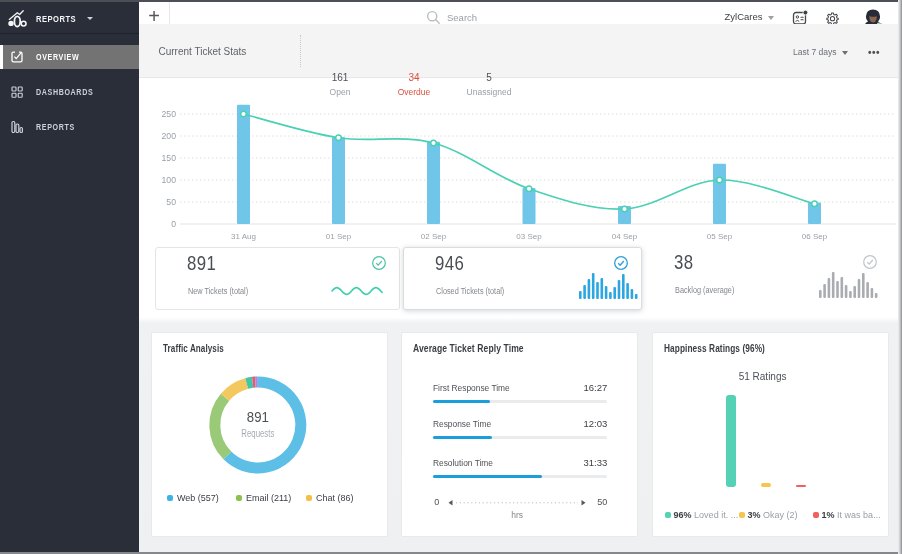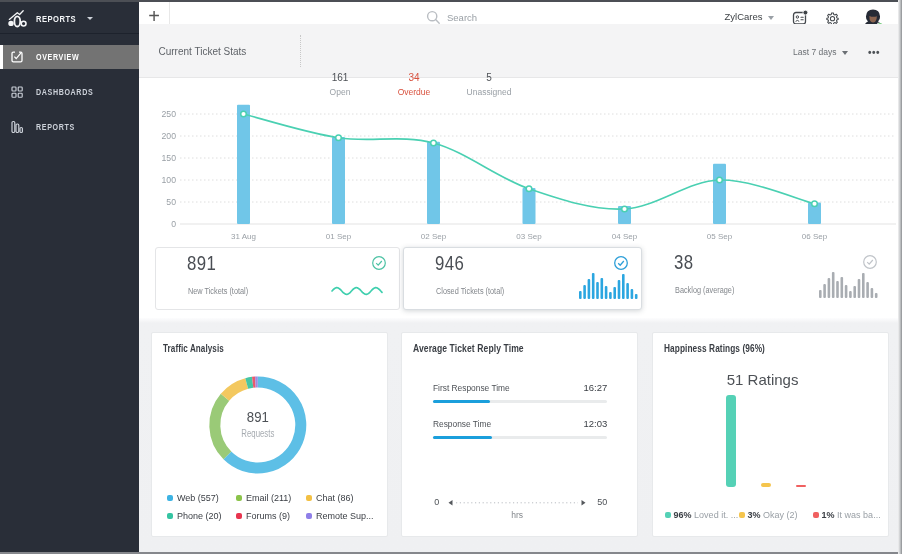--- a/index.html
+++ b/index.html
@@ -73,21 +73,21 @@
 .pl { position:absolute; left:0; top:0; font-size:9.5px; color:#4d5156; transform:scaleX(0.88); transform-origin:left top; white-space:nowrap; }
 .pv { position:absolute; right:0; top:0; font-size:9.5px; color:#3a3e44; }
 .ptrack { position:absolute; left:0; top:18px; width:174px; height:3.5px; border-radius:2px; background:#e9ebec; }
 .pfill { height:3.5px; border-radius:2px; background:#1b9fdc; }
 #paxis { position:absolute; left:31px; top:164px; width:174px; height:24px; }
 #pa0 { position:absolute; left:1px; top:0; font-size:9px; color:#4d5156; }
 #pa50 { position:absolute; right:0; top:0; font-size:9px; color:#4d5156; }
 #pahrs { position:absolute; left:78px; top:13px; font-size:8.5px; color:#83878c; }
 
 
-#ratings51 { position:absolute; left:0; top:38px; width:220px; text-align:center; font-size:15px; color:#4d5156; }
+#ratings51 { position:absolute; left:0; top:38px; width:220px; text-align:center; font-size:10px; color:#4d5156; }
 .hbar { position:absolute; width:10px; border-radius:3px; }
 .hlegend { position:absolute; top:177px; font-size:9px; color:#9aa0a6; white-space:nowrap; }
 .hlegend b { color:#3a3e44; font-size:9px; }
 .hlegend i { display:inline-block; width:6px; height:6px; border-radius:2px; margin-right:3px; }
 </style>
 </head>
 <body>
 <div class="abs" id="sidebar">
   <div id="sb-head">
     <svg width="28" height="28" viewBox="0 0 28 28" style="position:absolute;left:0;top:0">
@@ -290,40 +290,42 @@
         <path d="M102.98,49.07 A43.0,43.0 0 0 1 105.40,49.00" fill="none" stroke="#9c8be0" stroke-width="11"></path>
       </g>
       <text x="105.8" y="54" text-anchor="middle" font-size="15.5" fill="#4d5156" textLength="22" lengthAdjust="spacingAndGlyphs">891</text>
       <text x="105.8" y="69" text-anchor="middle" font-size="10.5" fill="#a6abb0" textLength="33" lengthAdjust="spacingAndGlyphs">Requests</text>
     </svg>
     <div class="legend" style="top:160px;">
       <span class="li" style="left:15px"><i style="background:#3db3e3"></i>Web (557)</span>
       <span class="li" style="left:84px"><i style="background:#8bc34a"></i>Email (211)</span>
       <span class="li" style="left:154px"><i style="background:#f3c043"></i>Chat (86)</span>
     </div>
-    <div class="legend" style="top:178px;">
-      <span class="li" style="left:15px"><i style="background:#35c4a2"></i>Phone (20)</span>
-      <span class="li" style="left:84px"><i style="background:#e8354f"></i>Forums (9)</span>
-      <span class="li" style="left:154px"><i style="background:#8f7fe8"></i>Remote Sup...</span>
-    </div>
   </div>
   <div class="bcard" id="bcard2">
     <div class="title" style="transform:scaleX(0.858)">Average Ticket Reply Time</div>
     <div class="prow" style="top:49px">
         <span class="pl">First Response Time</span>
         <span class="pv">16:27</span>
         <div class="ptrack">
           <div class="pfill" style="width:57px"></div>
         </div>
       </div>
     <div class="prow" style="top:85px">
         <span class="pl">Response Time</span>
         <span class="pv">12:03</span>
         <div class="ptrack">
           <div class="pfill" style="width:59px"></div>
+        </div>
+      </div>
+    <div class="prow" style="top:124px">
+        <span class="pl">Resolution Time</span>
+        <span class="pv">31:33</span>
+        <div class="ptrack">
+          <div class="pfill" style="width:109px"></div>
         </div>
       </div>
     <div id="paxis">
       <span id="pa0">0</span>
       <svg width="140" height="8" viewBox="0 0 140 8" style="position:absolute;left:14px;top:2px">
         <path d="M5.5 1 L1.5 3.8 L5.5 6.6 Z" fill="#55585c"></path>
         <line x1="9" y1="3.8" x2="131" y2="3.8" stroke="#b9bdc2" stroke-width="1" stroke-dasharray="1.2,2.6"></line>
         <path d="M134.5 1 L138.5 3.8 L134.5 6.6 Z" fill="#55585c"></path>
       </svg>
       <span id="pa50">50</span>

